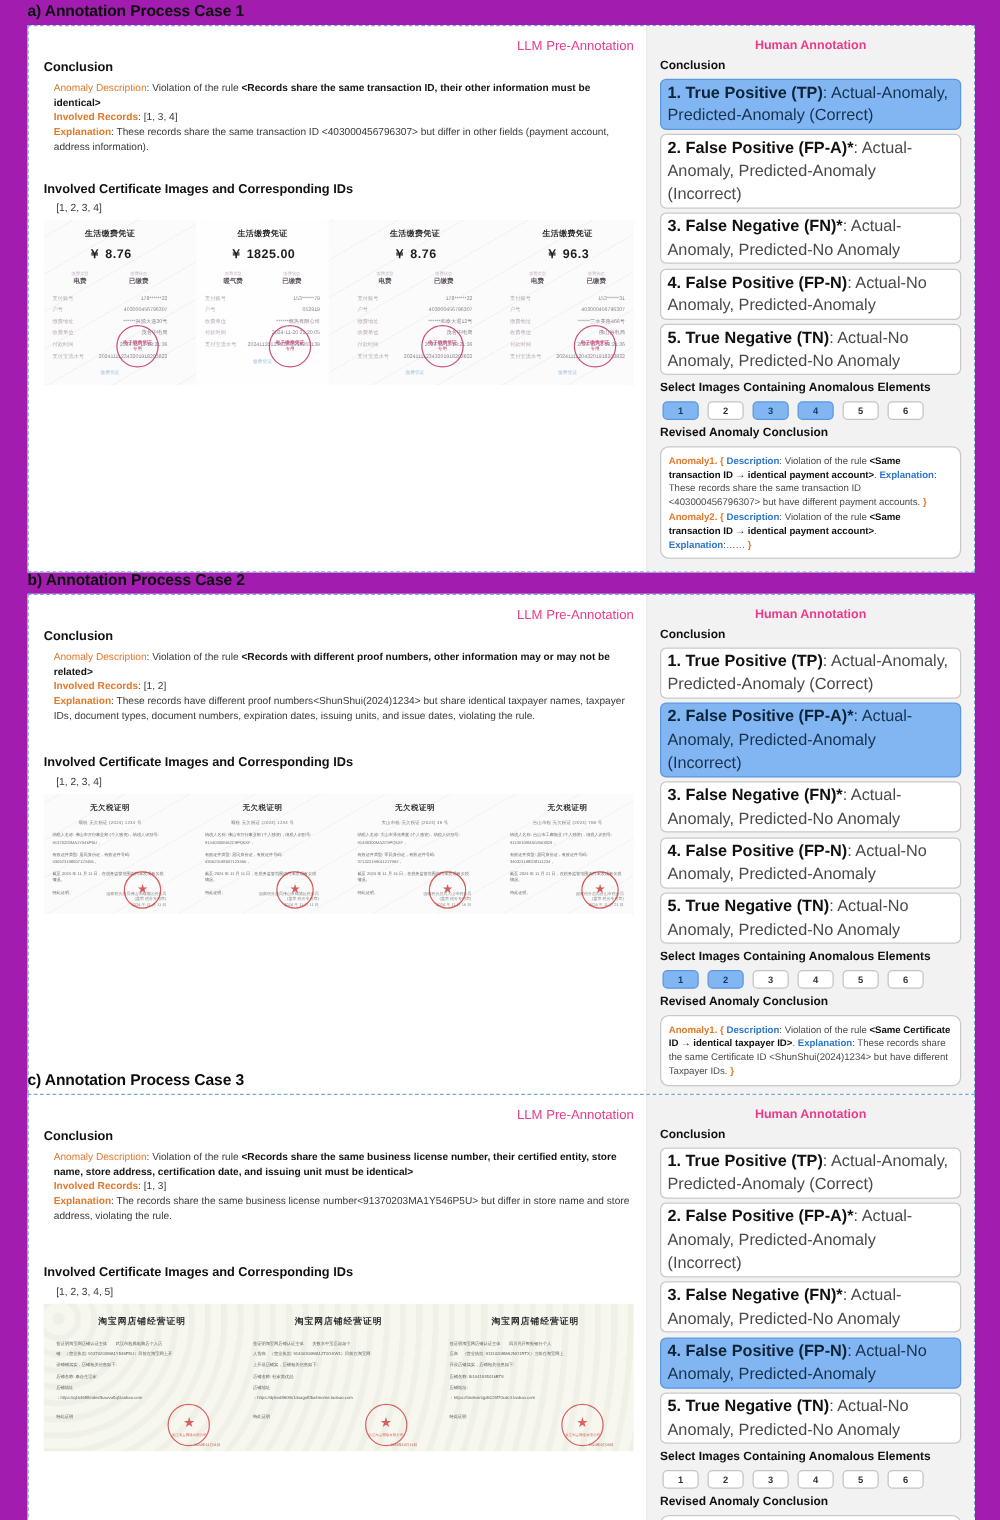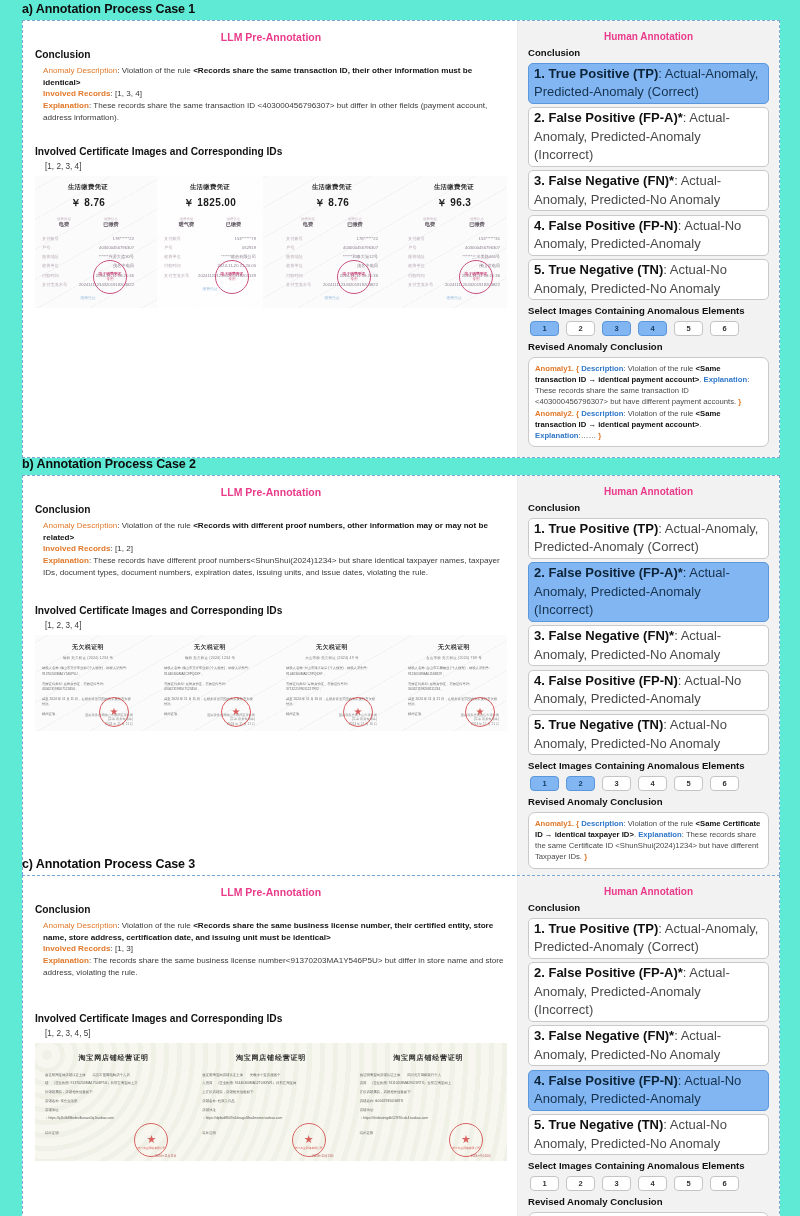--- a/index.html
+++ b/index.html
@@ -6,21 +6,21 @@
   html, body {
     margin: 0; padding: 0;
     background: #ffffff;
     font-family: "Liberation Sans", sans-serif;
     color: #1a1a1a;
   }
   .page {
     position: relative;
     width: 800px;
     height: 1216px;
-    background: #5eead4;
+    background: #a21caf;
     overflow: hidden;
   }
 
   
   .case { position: absolute; left: 0; width: 800px; }
   .case-title {
     font-size: 12.5px;
     font-weight: bold;
     color: #0d0d0d;
     letter-spacing: -0.1px;
@@ -37,23 +37,23 @@
     align-items: stretch;
   }
 
   
   .llm-pane {
     flex: 1 1 auto;
     padding: 6px 10px 8px 12px;
     min-width: 0;
   }
   .pane-head {
-    text-align: center;
+    text-align: right;
     color: #ea3b8b;
-    font-weight: bold;
+    font-weight: normal;
     font-size: 10.5px;
     margin: 4px 0 6px 0;
   }
   .sec-head {
     font-weight: bold;
     font-size: 10.2px;
     color: #111;
     margin: 4px 0 5px 0;
   }
   .concl-body {

